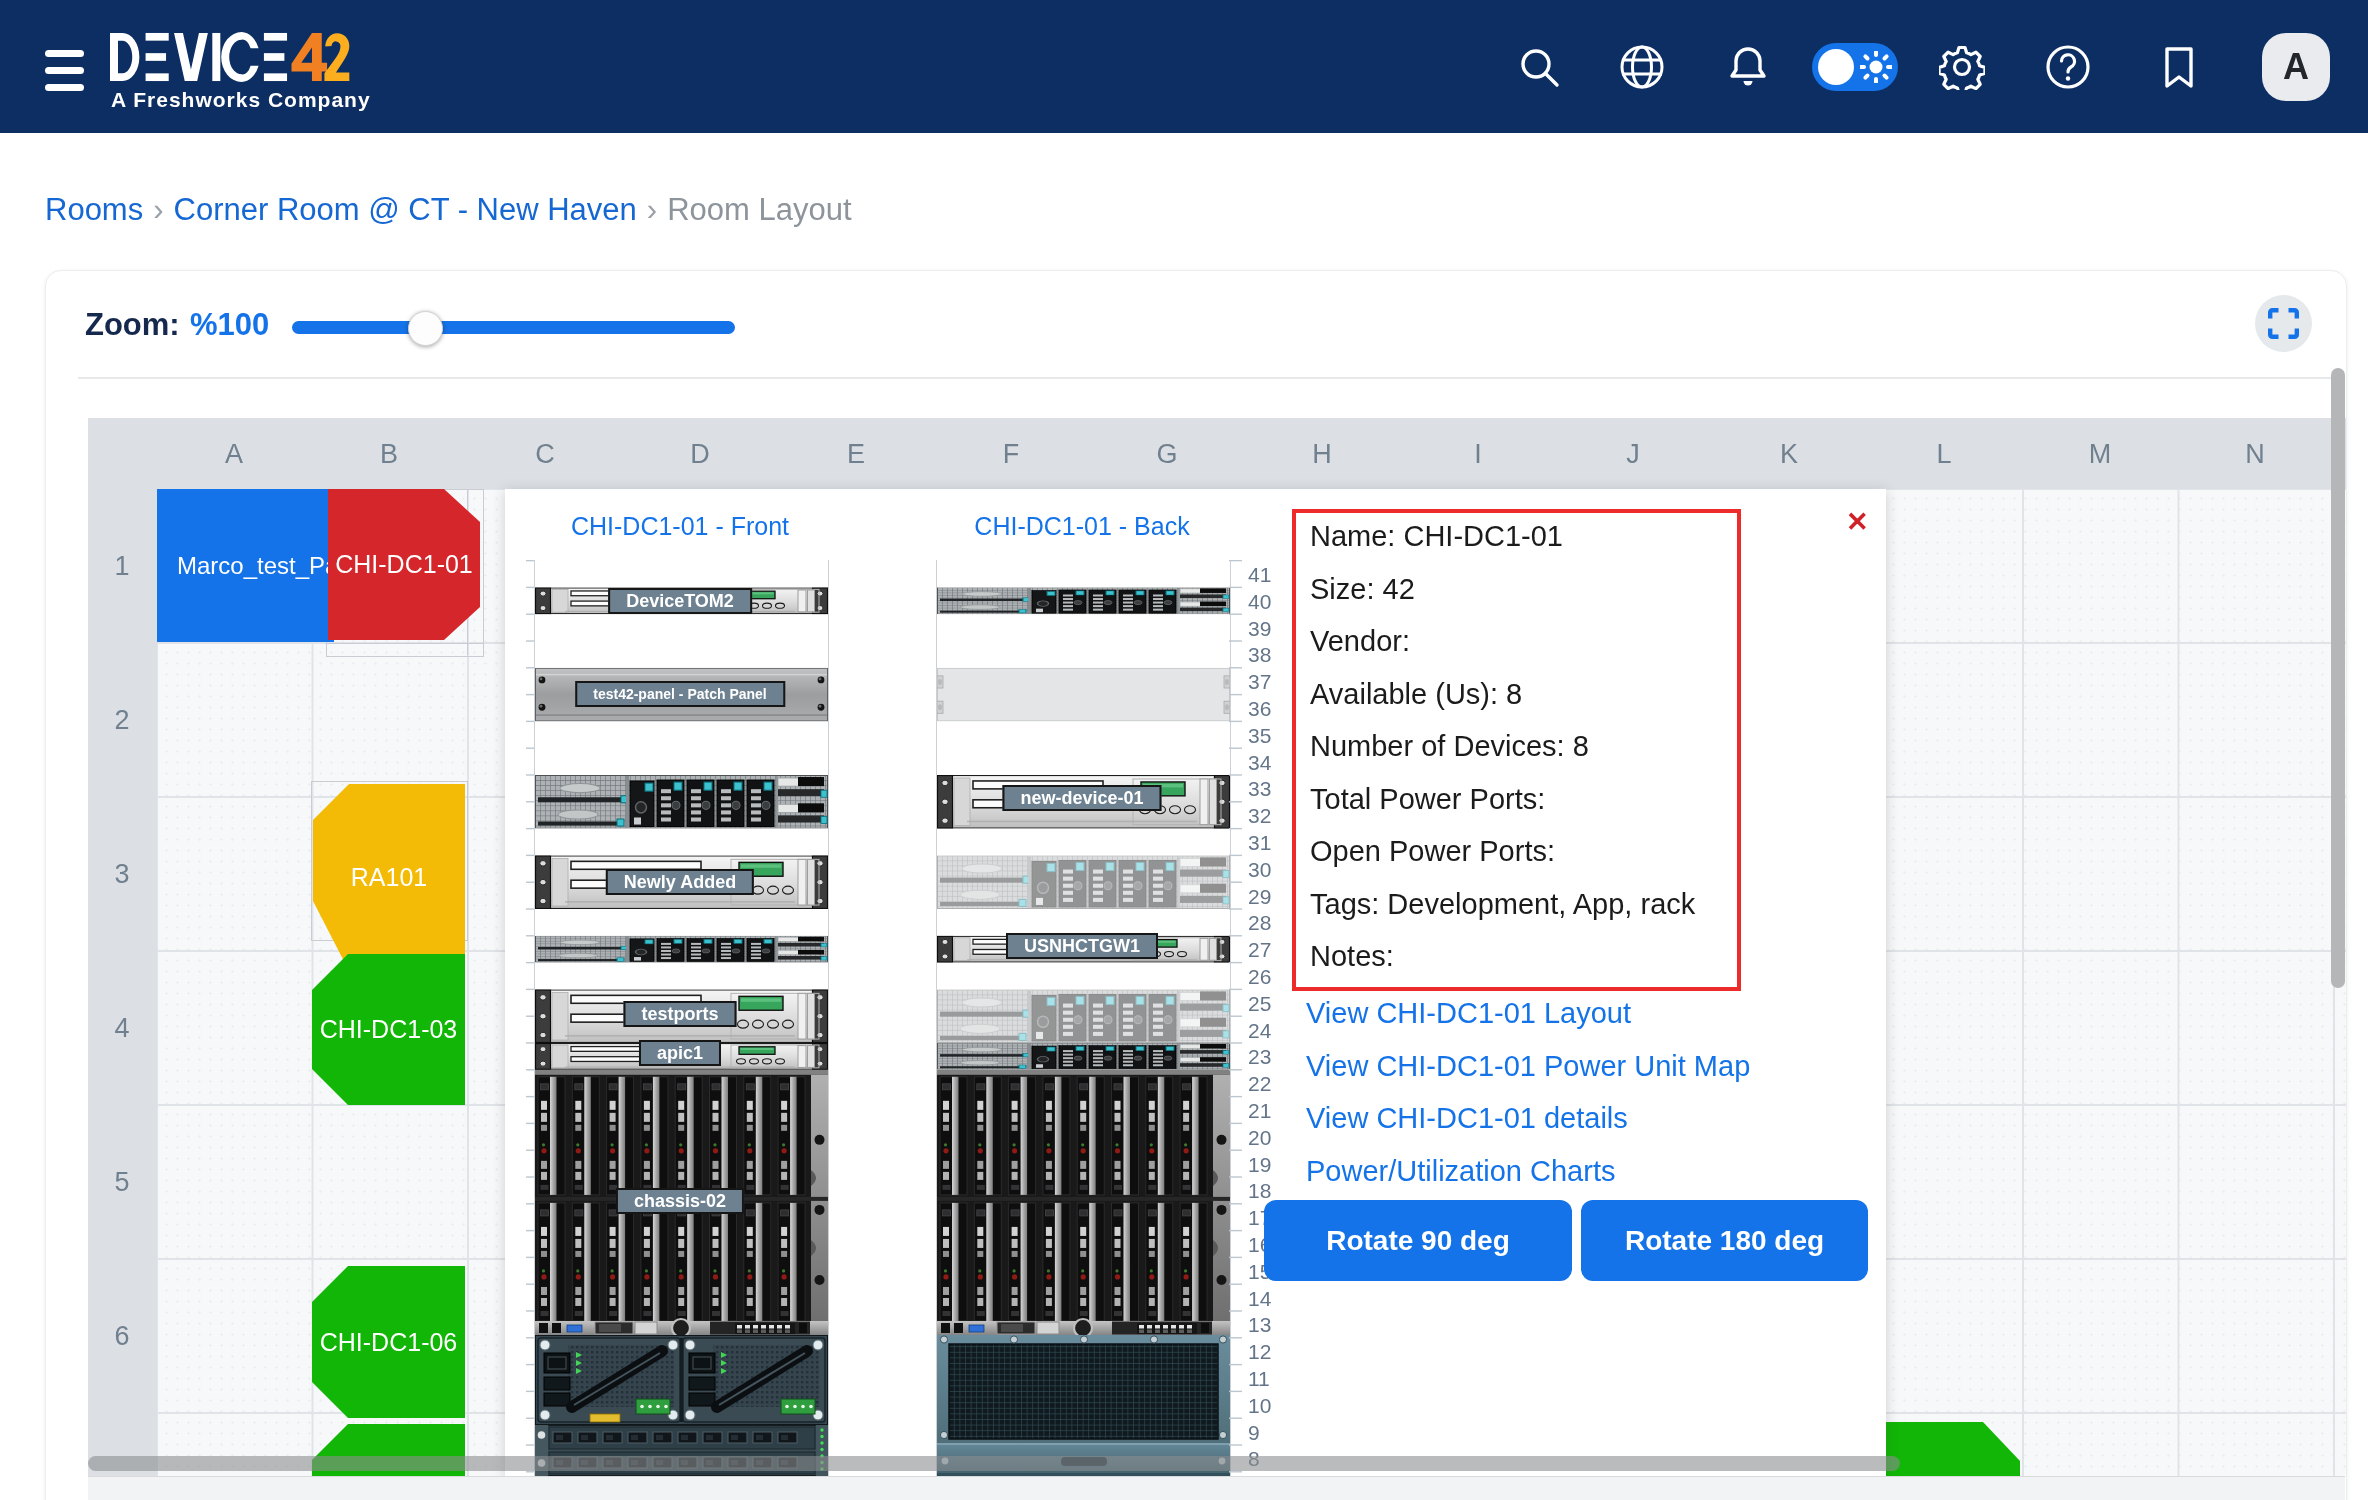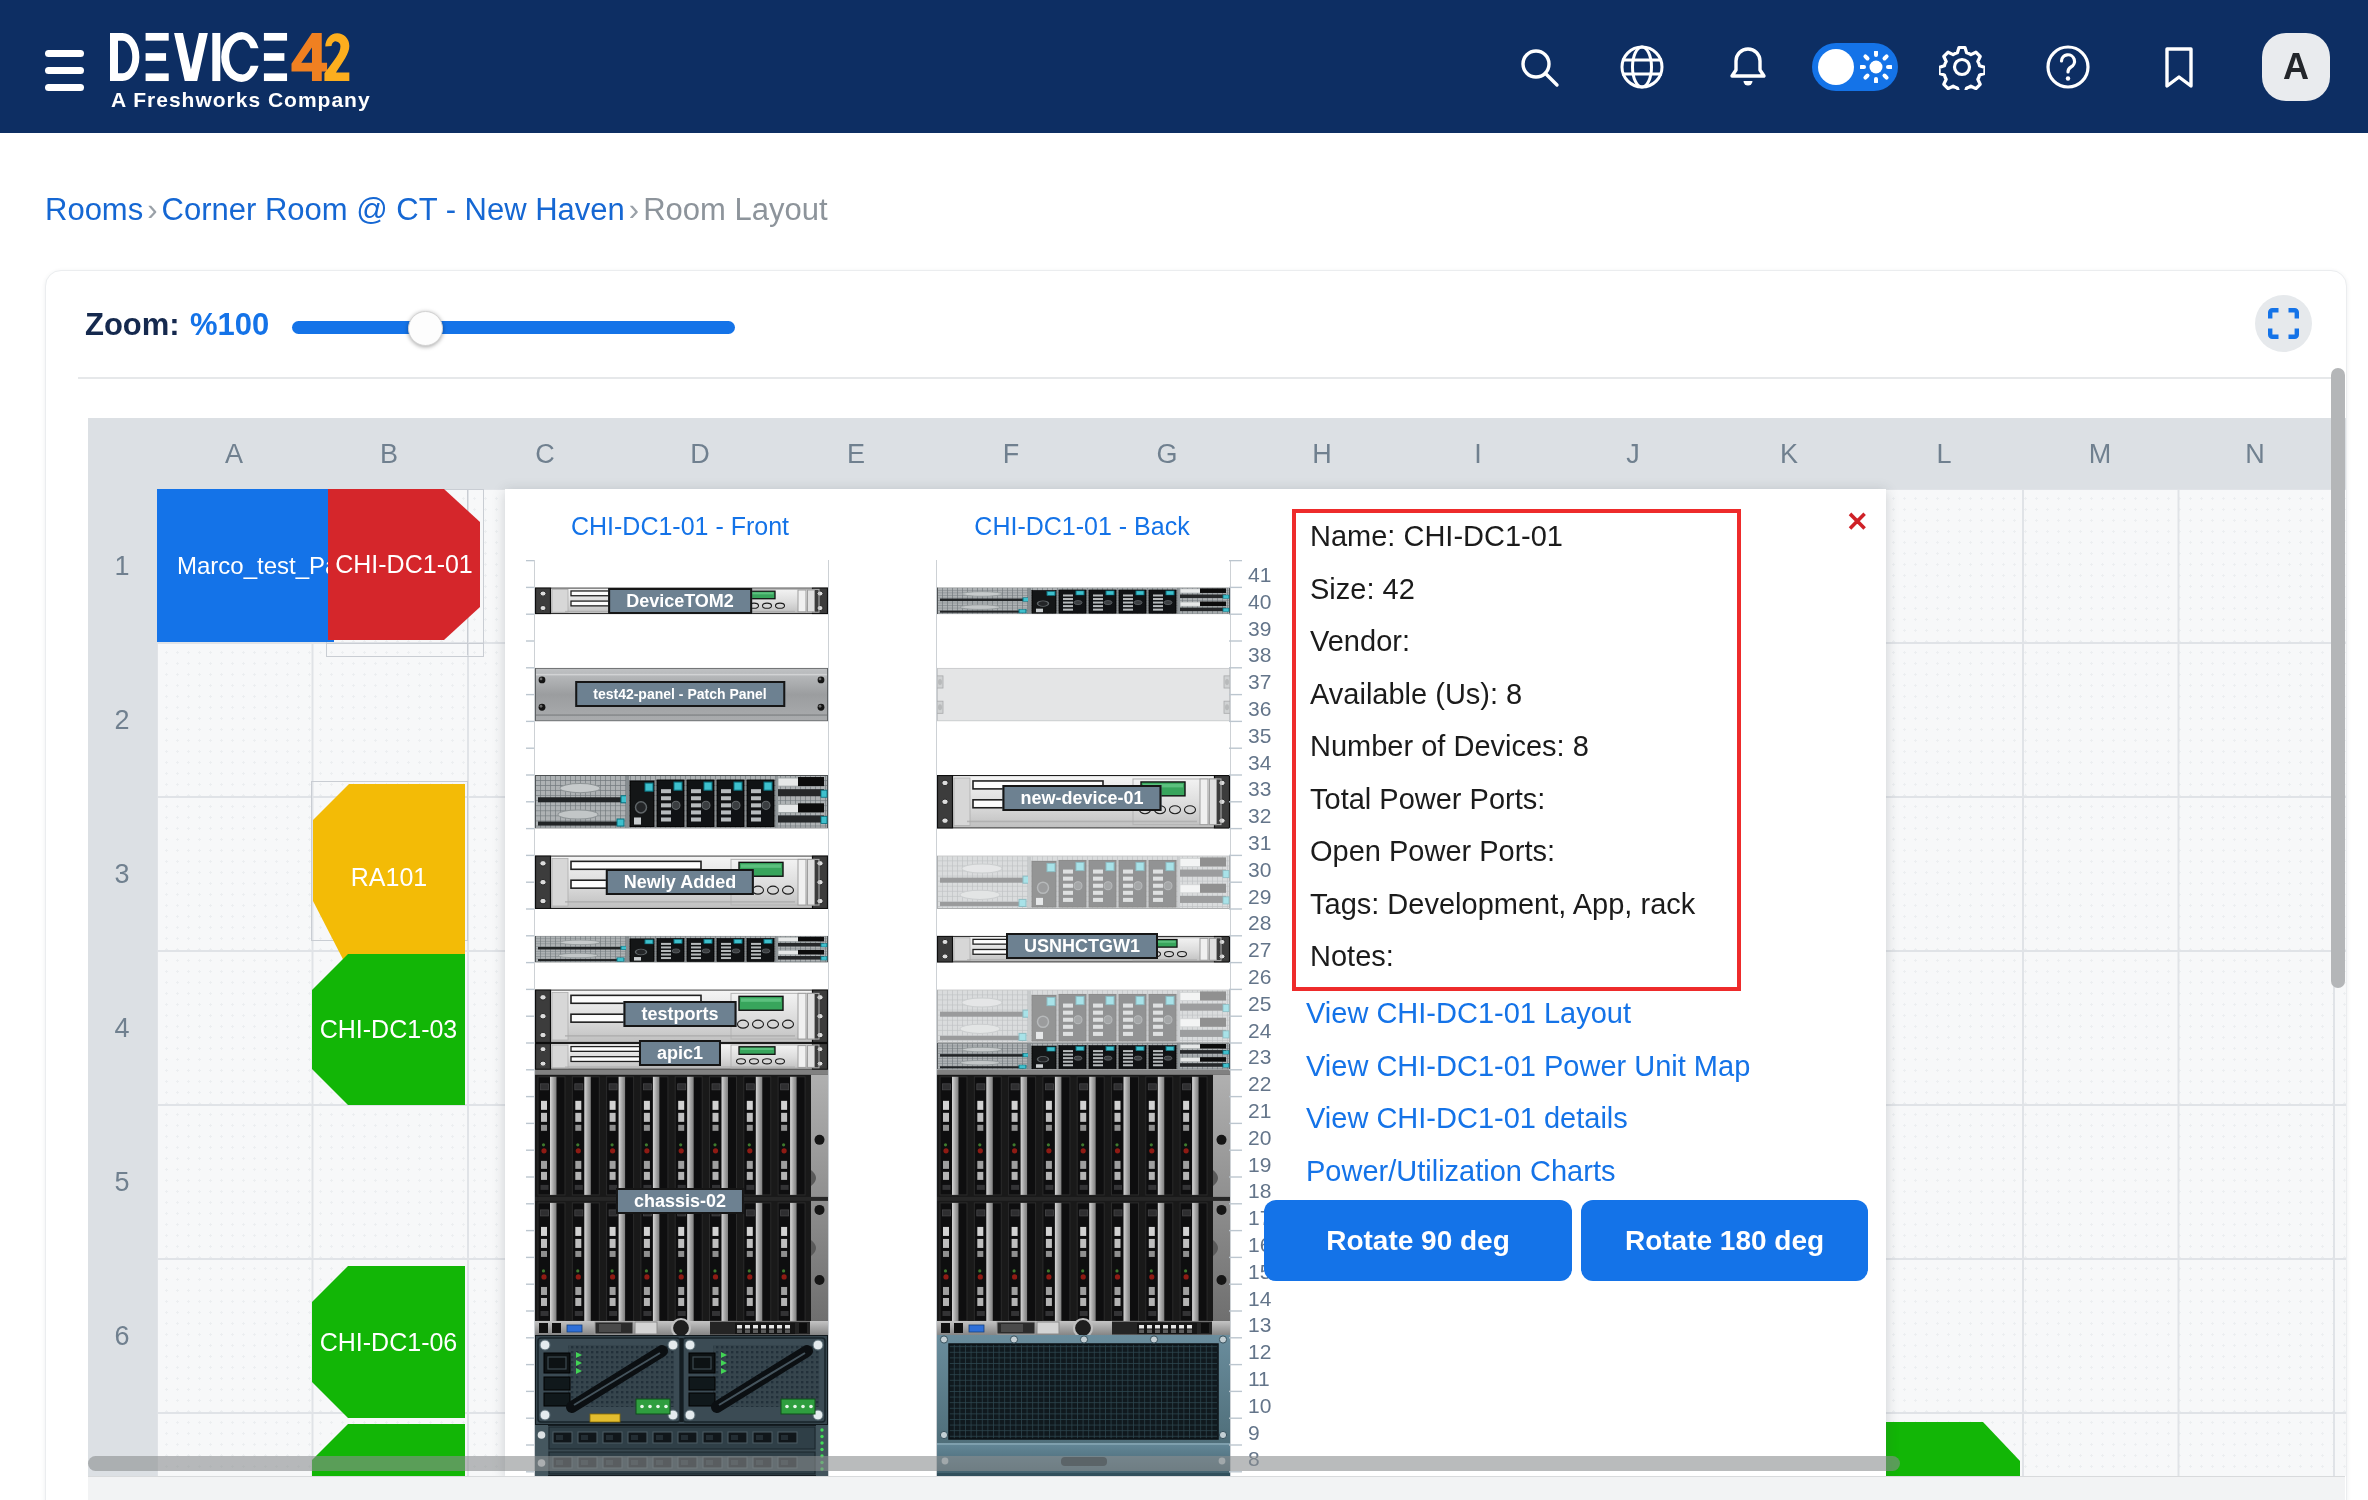--- a/index.html
+++ b/index.html
@@ -9,21 +9,21 @@
   
   .nav{position:absolute;left:0;top:0;width:2368px;height:133px;background:#0d2e63}
   .hline{position:absolute;left:45px;width:39px;height:7px;border-radius:4px;background:#fff}
   .logo{position:absolute;left:110px;top:33px;height:50px;display:flex;align-items:center}
   .tagline{position:absolute;left:111px;top:88px;color:#fff;font-size:21px;font-weight:700;letter-spacing:1px}
   .navicon{position:absolute;top:44px;width:46px;height:46px}
   .avatar{position:absolute;left:2262px;top:33px;width:68px;height:68px;border-radius:24px;background:#e9ebee;
           display:flex;align-items:center;justify-content:center;font-size:36px;font-weight:700;color:#23262b}
   .toggle{position:absolute;left:1812px;top:43px;width:86px;height:48px;border-radius:24px;background:#1473e8}
   
-  .crumbs{position:absolute;left:45px;top:192px;font-size:31px;display:flex;gap:4px;white-space:nowrap}
+  .crumbs{position:absolute;left:45px;top:192px;font-size:31px;display:flex;gap:10px;white-space:nowrap}
   .crumbs .lnk{color:#1567d3}
   .crumbs .sep{color:#9aa1a8}
   .crumbs .cur{color:#8d949b}
   
   .card{position:absolute;left:45px;top:270px;width:2300px;height:1254px;background:#fff;
         border:1px solid #ebedef;border-radius:16px;box-shadow:0 1px 4px rgba(40,50,60,.08)}
   .zoomlab{position:absolute;left:85px;top:307px;font-size:31px;font-weight:700;color:#15294e}
   .zoomval{position:absolute;left:190px;top:307px;font-size:31px;font-weight:700;color:#1473e8}
   .slider{position:absolute;left:292px;top:321px;width:443px;height:13px;border-radius:7px;background:#1473e8}
   .sthumb{position:absolute;left:408px;top:311px;width:33px;height:33px;border-radius:50%;background:#fdfdfd;

